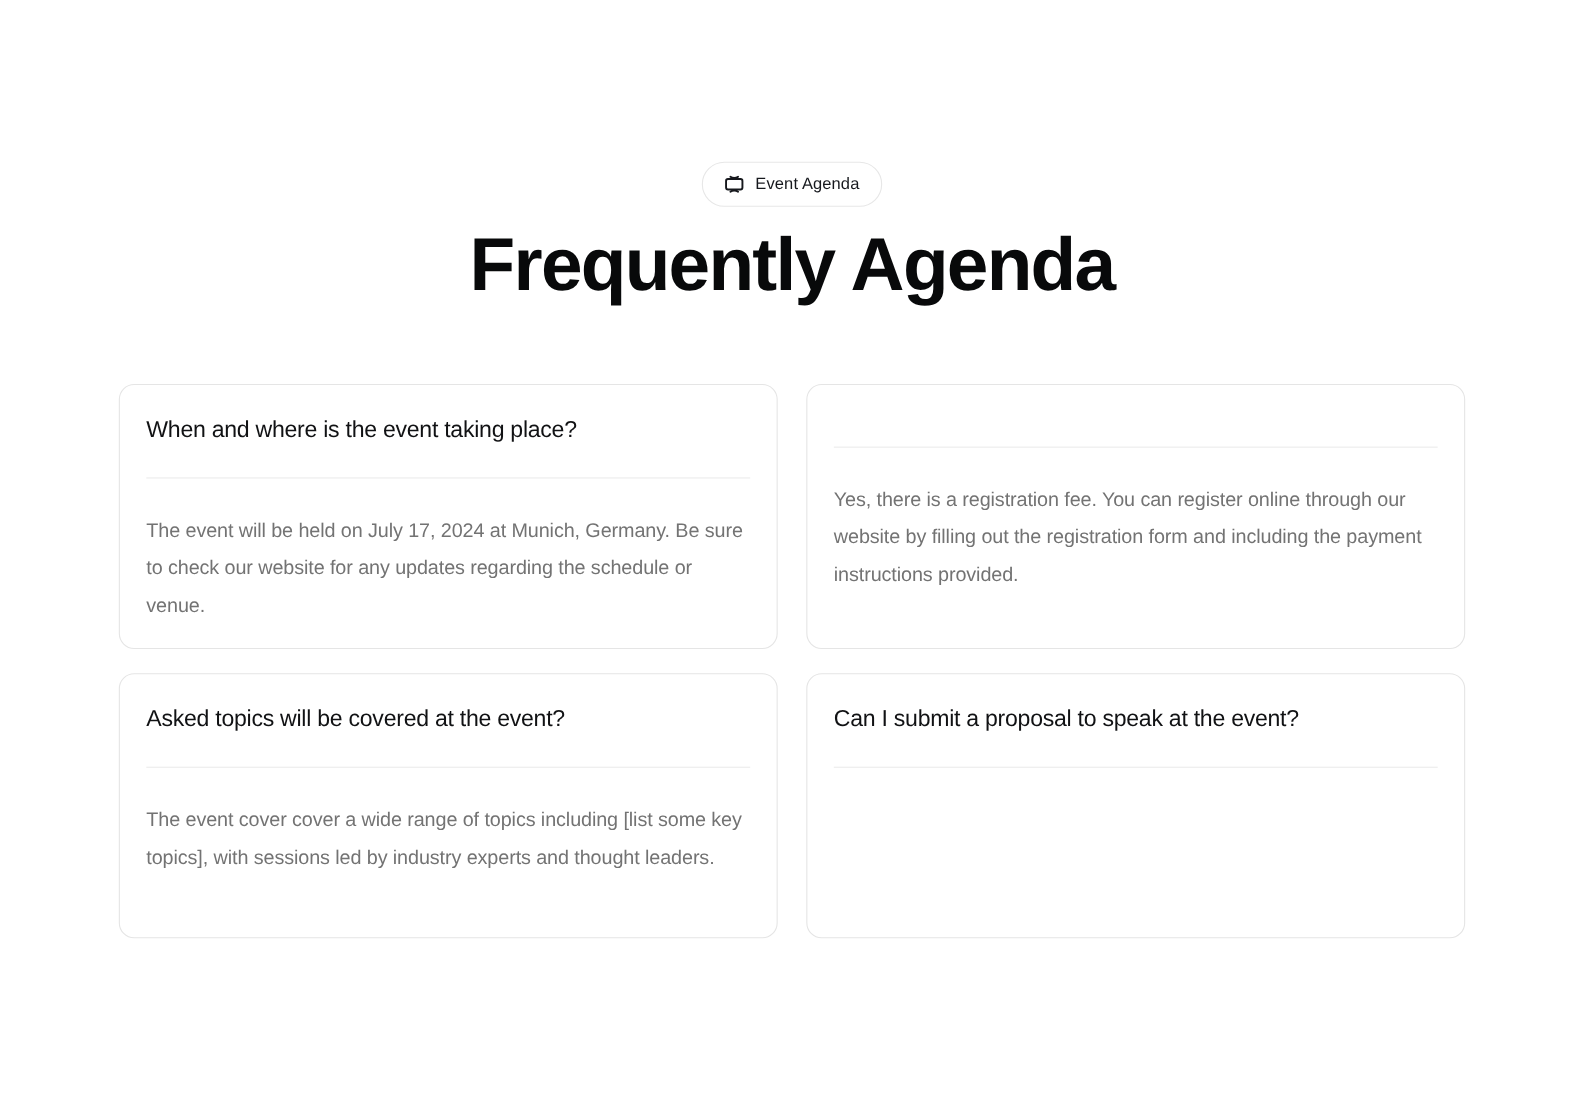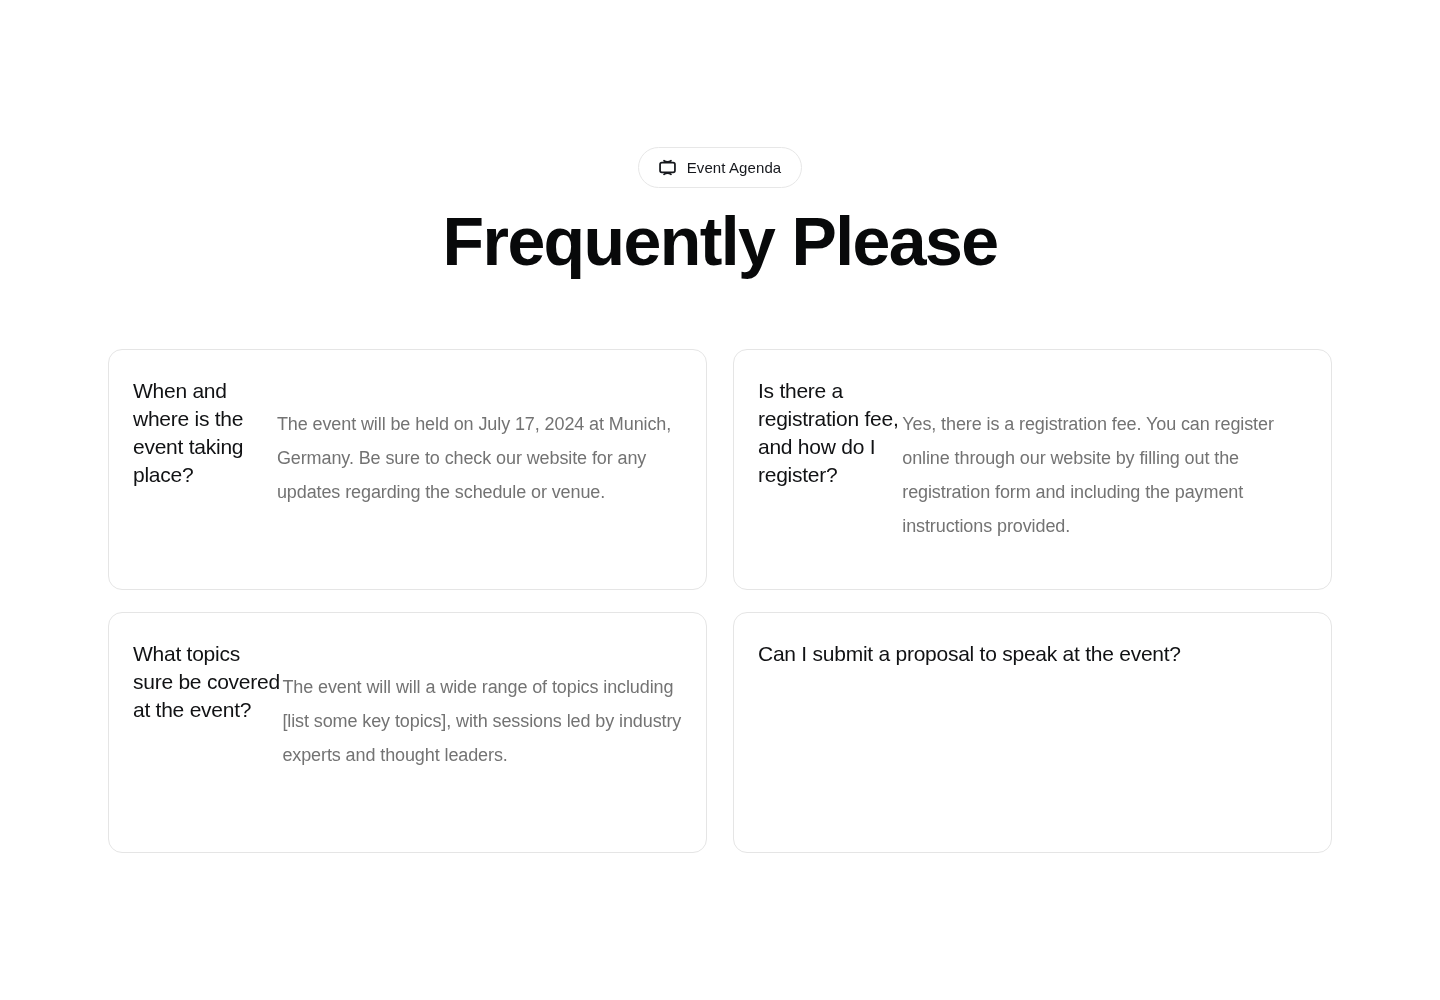--- a/index.html
+++ b/index.html
@@ -87,20 +87,21 @@
     column-gap: 26px;
     row-gap: 22px;
   }
 
   .faq-card {
     border: 1px solid #e5e5e5;
     border-radius: 14px;
     background: #ffffff;
     padding: 27px 24px 0 24px;
     display: flex;
+    flex-direction: column;
     overflow: hidden;
   }
 
   .faq-question {
     font-size: 21px;
     line-height: 28px;
     font-weight: 500;
     color: #111214;
     letter-spacing: -0.25px;
   }
@@ -131,40 +132,39 @@
         <svg width="21" height="21" viewBox="0 0 24 24" fill="none" stroke="#16181d" stroke-width="2" stroke-linecap="round" stroke-linejoin="round">
           <rect x="3.5" y="6.5" width="17" height="11" rx="2"></rect>
           <path d="M8 4.2c1.2 0.9 2.6 1.3 4 1.3s2.8-0.4 4-1.3"></path>
           <path d="M8 19.8c1.2-0.9 2.6-1.3 4-1.3s2.8 0.4 4 1.3"></path>
         </svg>
       </span>
       <span class="badge-label">Event Agenda</span>
     </div>
   </div>
 
-  <h1 class="headline">Frequently Please</h1>
+  <h1 class="headline">Frequently Agenda</h1>
 
   <div class="faq-grid">
 
     <div class="faq-card">
       <div class="faq-question">When and where is the event taking place?</div>
       <div class="faq-divider"></div>
       <div class="faq-answer">The event will be held on July 17, 2024 at Munich, Germany. Be sure to check our website for any updates regarding the schedule or venue.</div>
     </div>
 
     <div class="faq-card">
-      <div class="faq-question">Is there a registration fee, and how do I register?</div>
       <div class="faq-divider"></div>
       <div class="faq-answer">Yes, there is a registration fee. You can register online through our website by filling out the registration form and including the payment instructions provided.</div>
     </div>
 
     <div class="faq-card">
-      <div class="faq-question">What topics sure be covered at the event?</div>
+      <div class="faq-question">Asked topics will be covered at the event?</div>
       <div class="faq-divider"></div>
-      <div class="faq-answer">The event will will a wide range of topics including [list some key topics], with sessions led by industry experts and thought leaders.</div>
+      <div class="faq-answer">The event cover cover a wide range of topics including [list some key topics], with sessions led by industry experts and thought leaders.</div>
     </div>
 
     <div class="faq-card">
       <div class="faq-question">Can I submit a proposal to speak at the event?</div>
       <div class="faq-divider"></div>
     </div>
 
   </div>
 </div>
 

